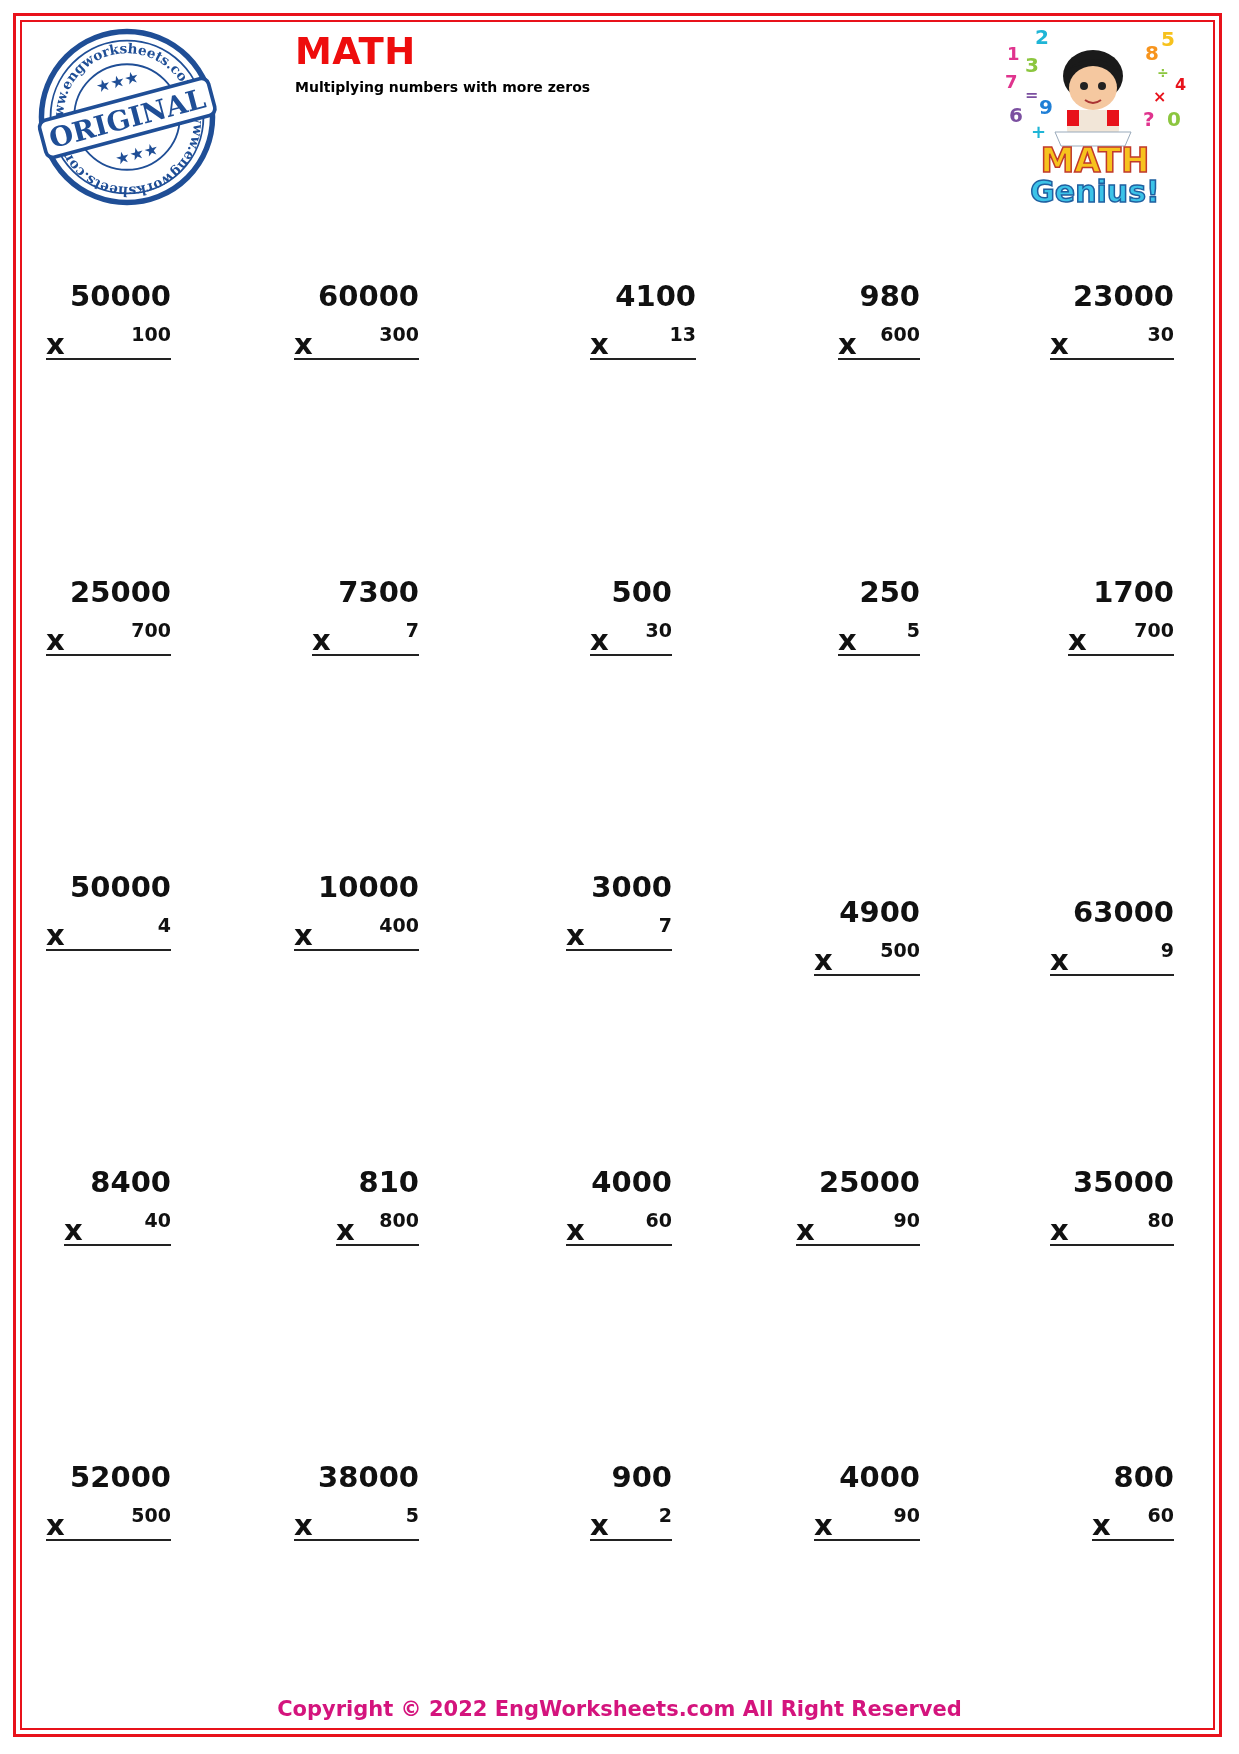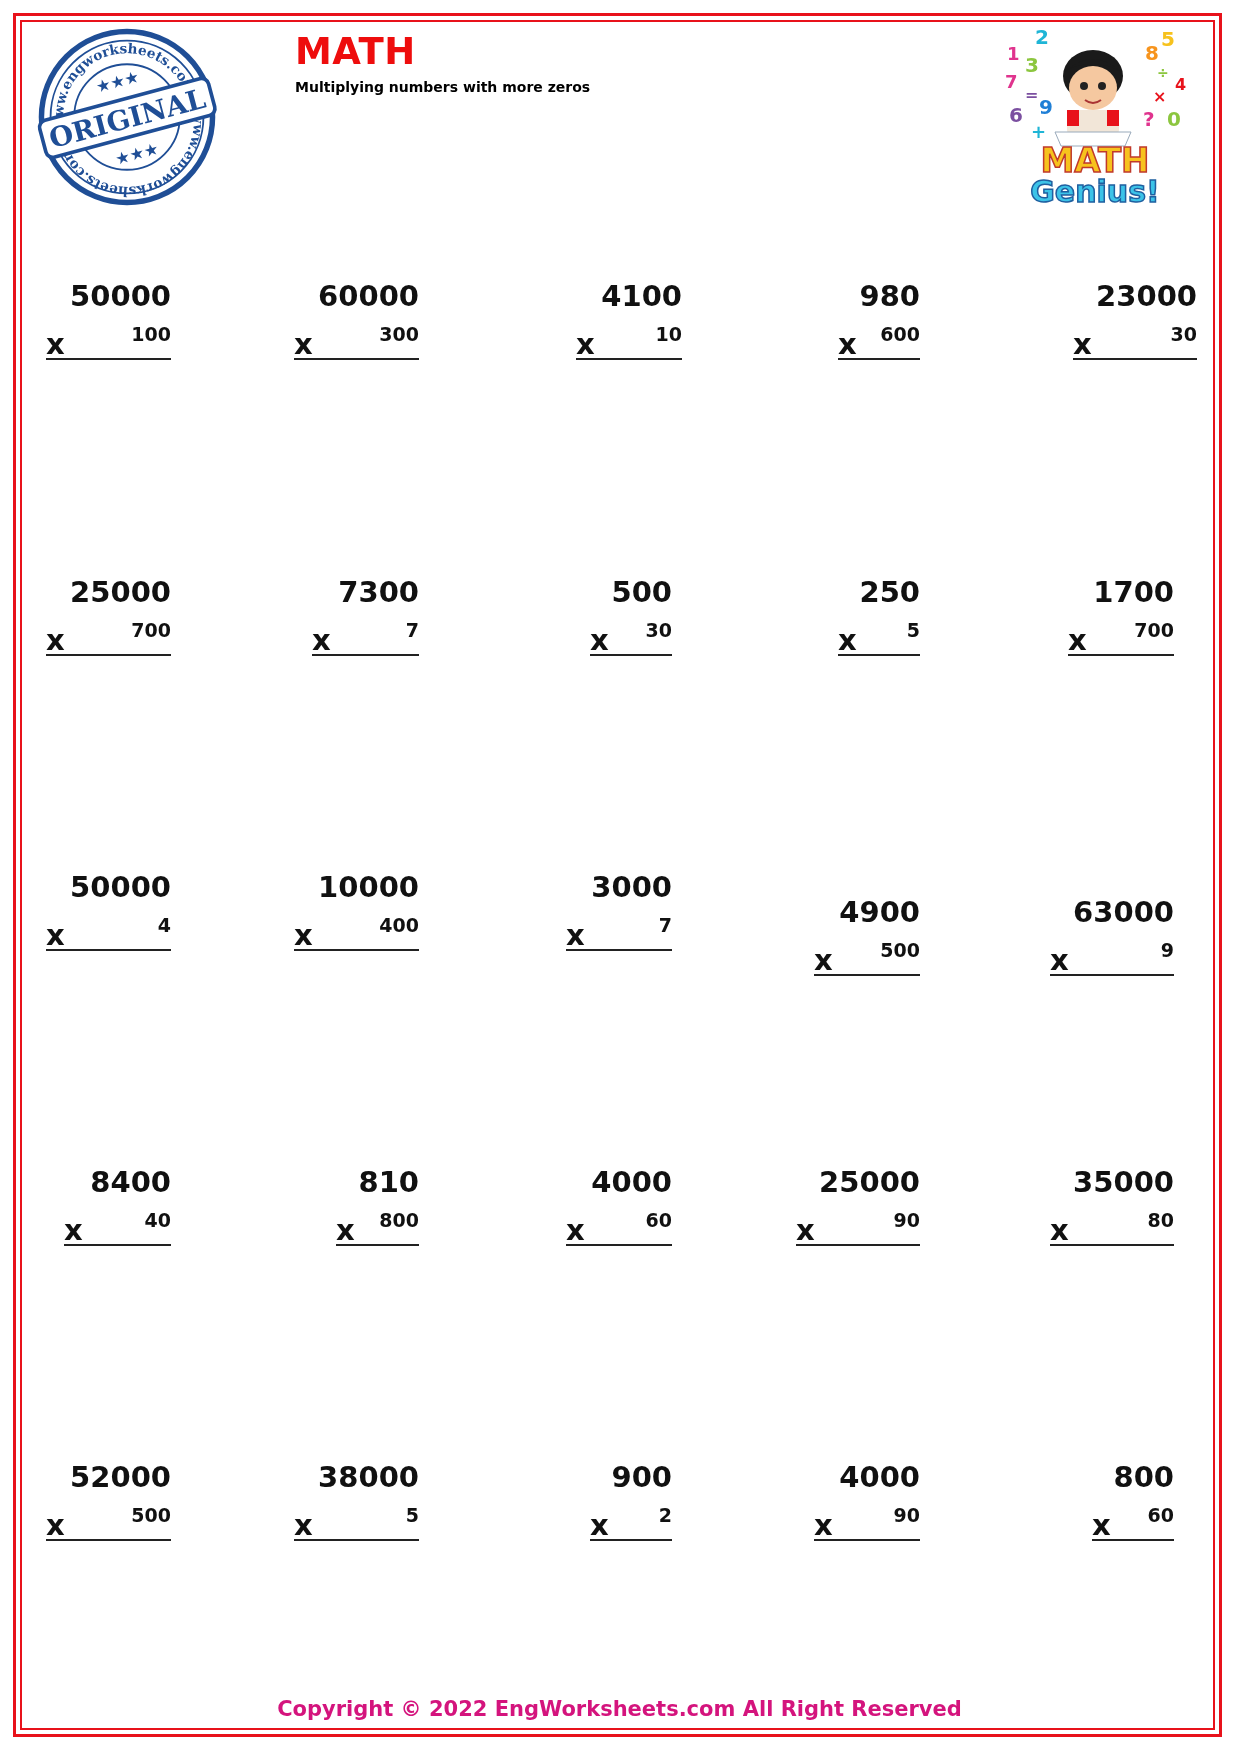--- a/index.html
+++ b/index.html
@@ -95,35 +95,35 @@
         <span class="bot-num">100</span>
       </div>
     </div>
     <div class="problem" style="left: 294px; top: 278px; width: 125px;">
       <span class="top-num">60000</span>
       <div class="bottom-line" style="left:0">
         <span class="times">x</span>
         <span class="bot-num">300</span>
       </div>
     </div>
-    <div class="problem" style="left: 576px; top: 278px; width: 106px;">
+    <div class="problem" style="left: 590px; top: 278px; width: 106px;">
       <span class="top-num">4100</span>
       <div class="bottom-line" style="left:0">
         <span class="times">x</span>
-        <span class="bot-num">10</span>
+        <span class="bot-num">13</span>
       </div>
     </div>
     <div class="problem" style="left: 838px; top: 278px; width: 82px;">
       <span class="top-num">980</span>
       <div class="bottom-line" style="left:0">
         <span class="times">x</span>
         <span class="bot-num">600</span>
       </div>
     </div>
-    <div class="problem" style="left: 1050px; top: 278px; width: 124px; margin-left: 23px;">
+    <div class="problem" style="left: 1050px; top: 278px; width: 124px;">
       <span class="top-num">23000</span>
       <div class="bottom-line" style="left:0">
         <span class="times">x</span>
         <span class="bot-num">30</span>
       </div>
     </div>
     <div class="problem" style="left: 46px; top: 574px; width: 125px;">
       <span class="top-num">25000</span>
       <div class="bottom-line" style="left:0">
         <span class="times">x</span>

